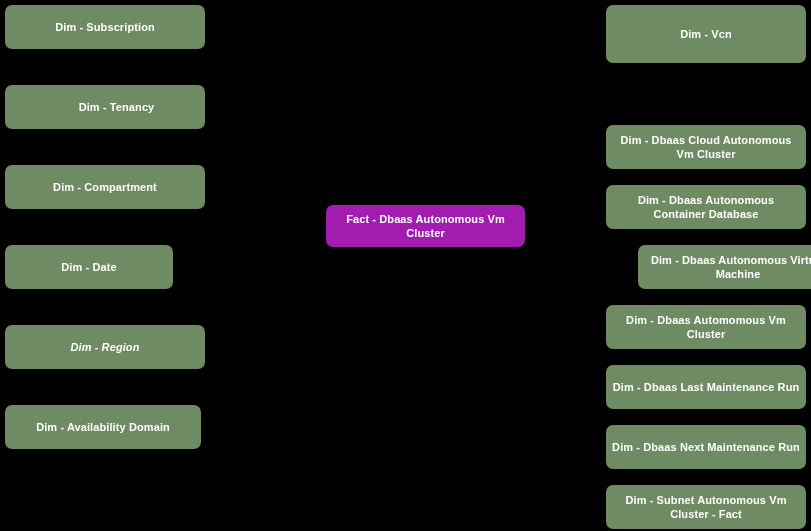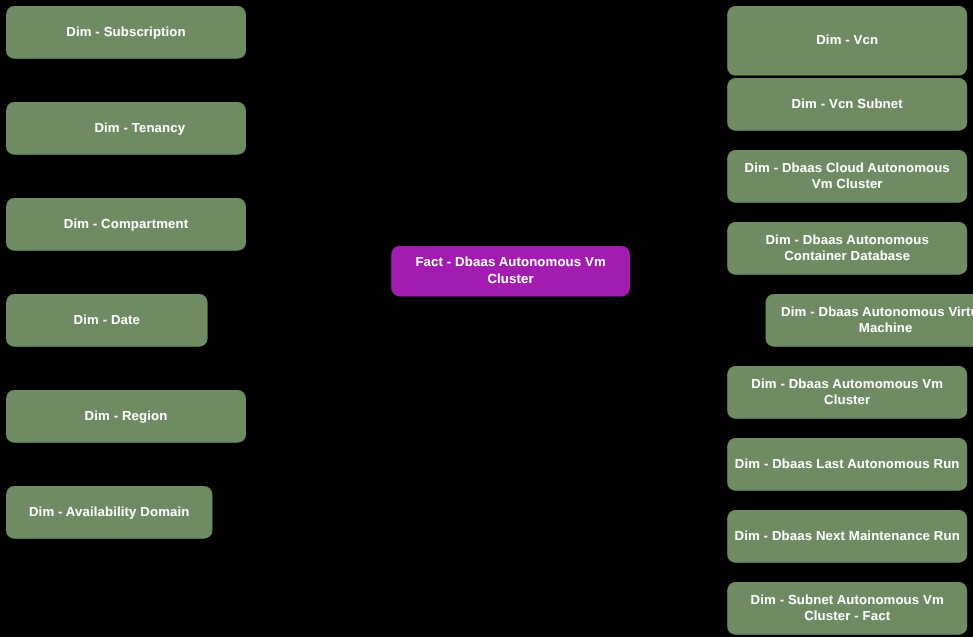--- a/index.html
+++ b/index.html
@@ -59,51 +59,48 @@
   </div>
   <div class="node node-dim" style="left:5px; top:85px; width:200px; height:44px;padding-left:29px;">
     <span class="node-label">Dim - Tenancy</span>
   </div>
   <div class="node node-dim" style="left:5px; top:165px; width:200px; height:44px;">
     <span class="node-label">Dim - Compartment</span>
   </div>
   <div class="node node-dim" style="left:5px; top:245px; width:168px; height:44px;">
     <span class="node-label">Dim - Date</span>
   </div>
-  <div class="node node-dim" style="left:5px; top:325px; width:200px; height:44px;">
+  <div class="node node-dim" style="left:5px; top:325px; width:200px; height:44px;font-style:italic;">
     <span class="node-label">Dim - Region</span>
   </div>
-  <div class="node node-dim" style="left:5px; top:405px; width:172px; height:44px;">
+  <div class="node node-dim" style="left:5px; top:405px; width:196px; height:44px;">
     <span class="node-label">Dim - Availability Domain</span>
   </div>
 
   <div class="node node-fact" style="left:326px; top:205px; width:199px; height:42px;">
     <span class="node-label">Fact - Dbaas Autonomous Vm Cluster</span>
   </div>
 
   <div class="node node-dim" style="left:606px; top:5px; width:200px; height:58px;">
     <span class="node-label">Dim - Vcn</span>
-  </div>
-  <div class="node node-dim" style="left:606px; top:65px; width:200px; height:44px;">
-    <span class="node-label">Dim - Vcn Subnet</span>
   </div>
   <div class="node node-dim" style="left:606px; top:125px; width:200px; height:44px;">
     <span class="node-label">Dim - Dbaas Cloud Autonomous Vm Cluster</span>
   </div>
   <div class="node node-dim" style="left:606px; top:185px; width:200px; height:44px;">
     <span class="node-label">Dim - Dbaas Autonomous Container Database</span>
   </div>
   <div class="node node-dim" style="left:638px; top:245px; width:200px; height:44px;">
     <span class="node-label">Dim - Dbaas Autonomous Virtual Machine</span>
   </div>
   <div class="node node-dim" style="left:606px; top:305px; width:200px; height:44px;">
     <span class="node-label">Dim - Dbaas Automomous Vm Cluster</span>
   </div>
   <div class="node node-dim" style="left:606px; top:365px; width:200px; height:44px;">
-    <span class="node-label">Dim - Dbaas Last Autonomous Run</span>
+    <span class="node-label">Dim - Dbaas Last Maintenance Run</span>
   </div>
   <div class="node node-dim" style="left:606px; top:425px; width:200px; height:44px;">
     <span class="node-label">Dim - Dbaas Next Maintenance Run</span>
   </div>
   <div class="node node-dim" style="left:606px; top:485px; width:200px; height:44px;">
     <span class="node-label">Dim - Subnet Autonomous Vm Cluster - Fact</span>
   </div>
 
 </div>
 

